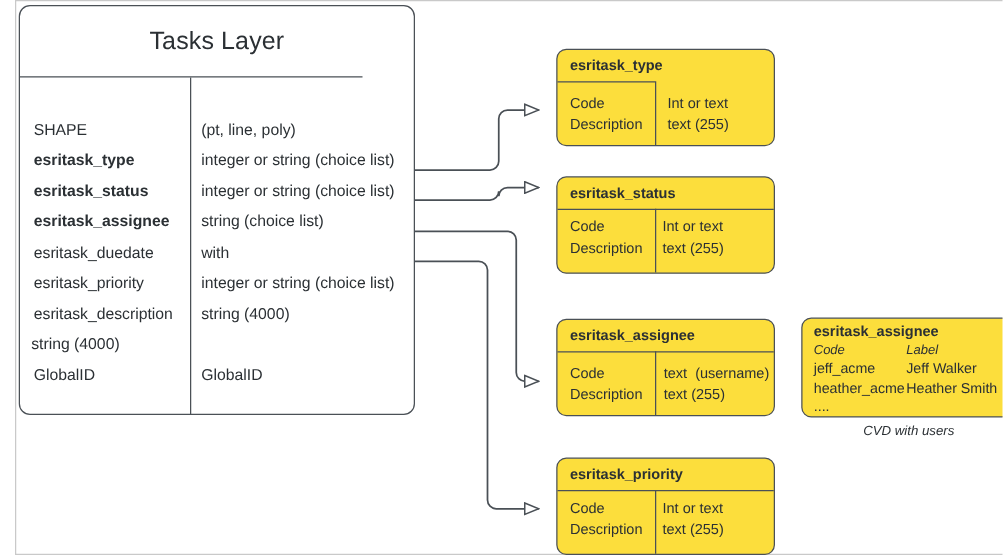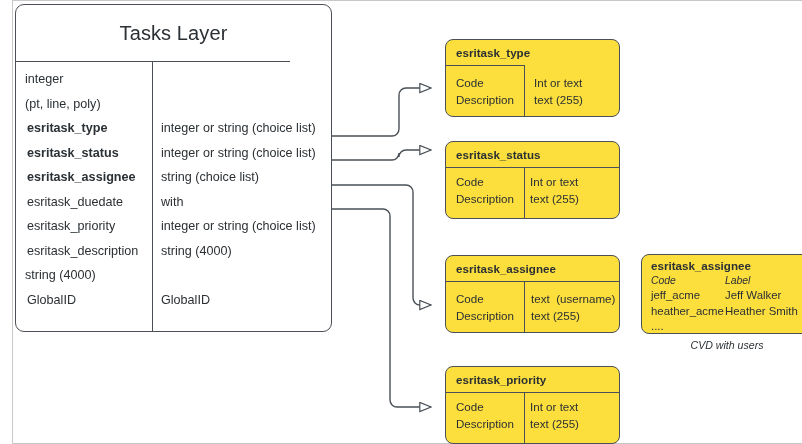--- a/index.html
+++ b/index.html
@@ -94,23 +94,23 @@
 
     <path d="M319,208 H370 a7,7 0 0 1 7,7 V399 a7,7 0 0 0 7,7 H418" fill="none" stroke="#4a5056" stroke-width="1.4" marker-end="url(#openarrow)"></path>
   </svg>
 
   <div class="entity" id="tasks-layer">
     <div class="entity-title">Tasks Layer</div>
     <div class="entity-head-rule"></div>
     <div class="entity-colrule"></div>
     <div class="field-list" id="field-list">
         <div class="field-row">
-          <div class="field-type">integer</div>
-        </div>
-        <div class="field-row">
+        </div>
+        <div class="field-row">
+          <div class="field-name">SHAPE</div>
           <div class="field-type">(pt, line, poly)</div>
         </div>
         <div class="field-row is-key">
           <div class="field-name">esritask_type</div>
           <div class="field-type">integer or string (choice list)</div>
         </div>
         <div class="field-row is-key">
           <div class="field-name">esritask_status</div>
           <div class="field-type">integer or string (choice list)</div>
         </div>

